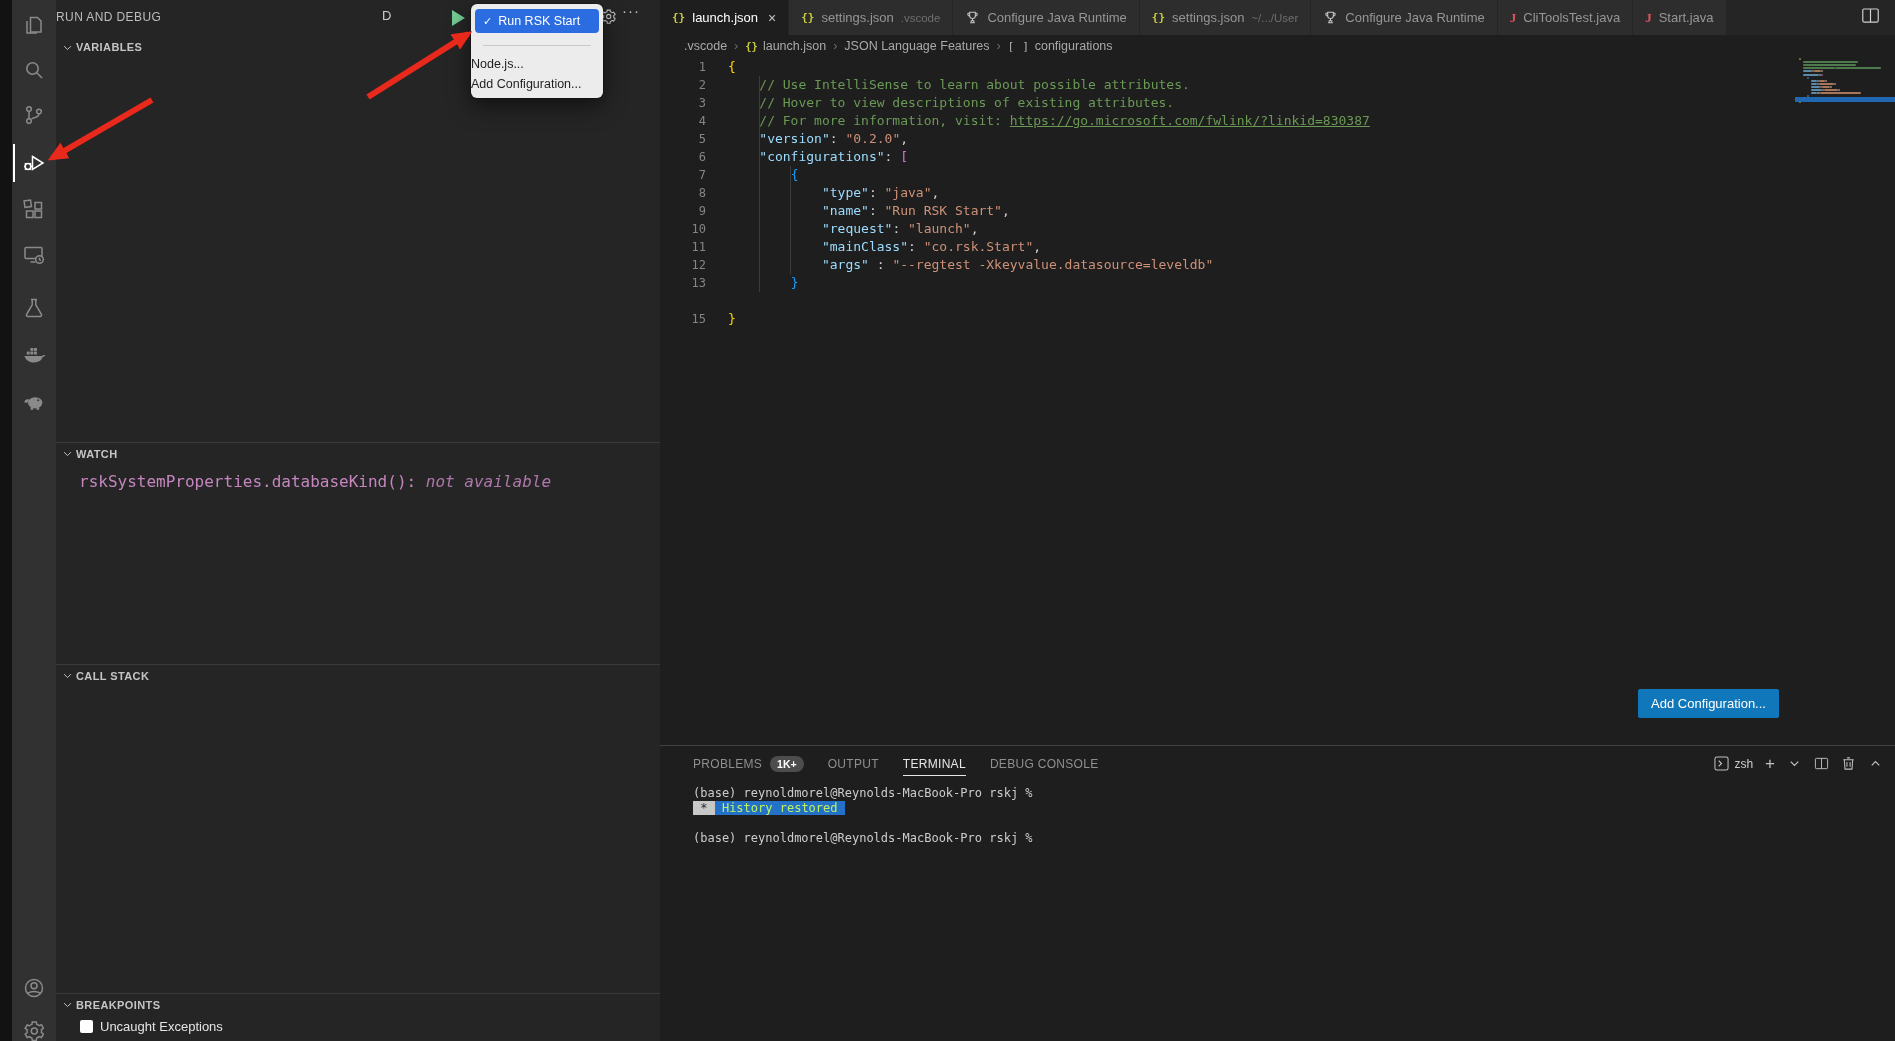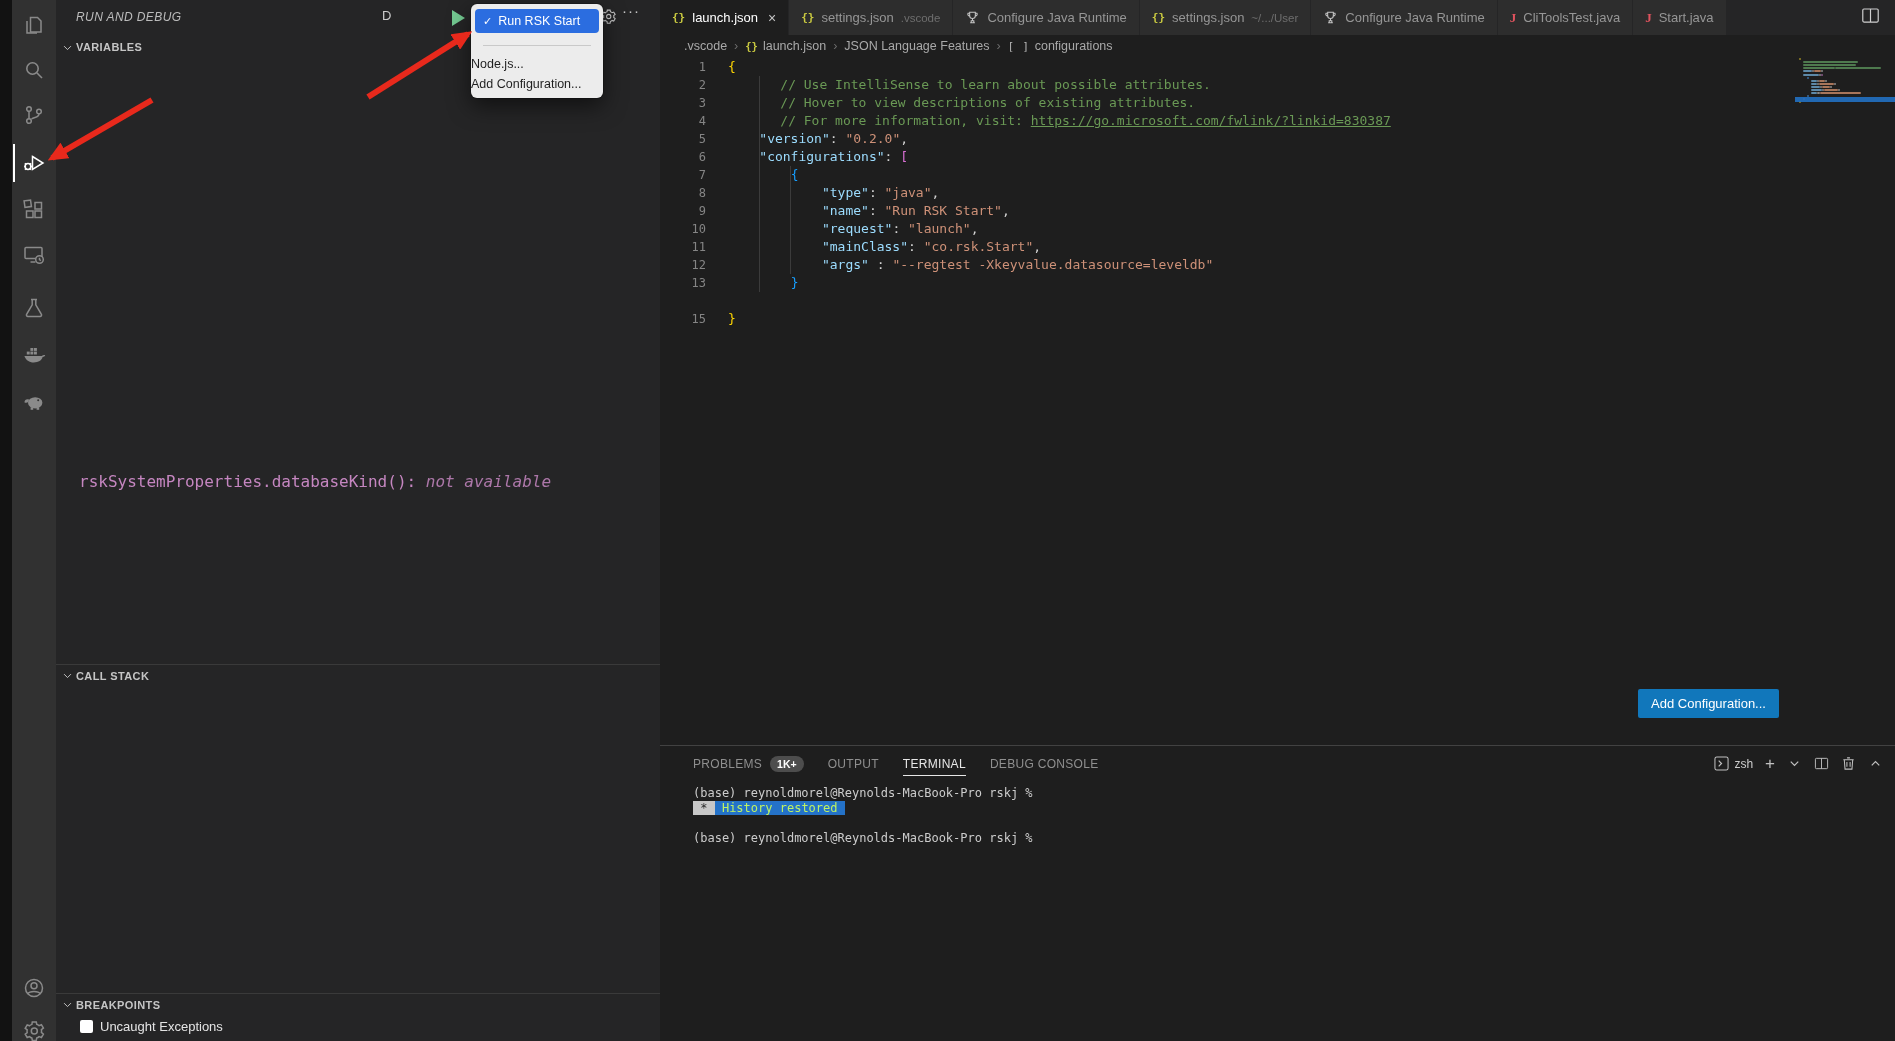--- a/index.html
+++ b/index.html
@@ -11,21 +11,21 @@
   .left-strip { position:absolute; left:0; top:0; width:12px; height:1041px; background:#121212; }
   .activity-bar { position:absolute; left:12px; top:0; width:44px; height:1041px; background:#313131; }
   .ab-item { position:absolute; left:0; width:44px; height:44px; display:flex; align-items:center;
              justify-content:center; color:#8a8a8a; cursor:pointer; }
   .ab-item svg { width:24px; height:24px; }
   .ab-item.active { color:#ffffff; }
   .ab-item.active::before { content:""; position:absolute; left:1px; top:3px; bottom:3px; width:2px; background:#ffffff; }
 
   
   .side-panel { position:absolute; left:56px; top:0; width:604px; height:1041px; background:#252526; }
-  .sp-title { position:absolute; left:20px; top:10px; font-size:12px; letter-spacing:.4px; color:#bcbcbc;font-style:italic; }
+  .sp-title { position:absolute; left:0; top:10px; font-size:12px; letter-spacing:.4px; color:#bcbcbc; }
   .sp-partial { position:absolute; left:326px; top:8px; font-size:13px; color:#cccccc; }
   .sp-play { position:absolute; left:396px; top:10px; width:0; height:0;
              border-left:13px solid #73c991; border-top:8px solid transparent; border-bottom:8px solid transparent; }
   .sp-gear { position:absolute; left:544px; top:8px; width:18px; height:18px; color:#c5c5c5; cursor:pointer; }
   .sp-gear svg { width:17px; height:17px; }
   .sp-more { position:absolute; left:566px; top:2px; font-size:15px; letter-spacing:1px; color:#c5c5c5; cursor:pointer; }
 
   .sec-header { position:absolute; left:0; width:604px; height:22px; display:flex; align-items:center;
                 border-top:1px solid #3a3a3a; cursor:pointer; }
   .sec-header.no-border { border-top:none; }
@@ -63,21 +63,21 @@
   .bc-ic-json { color:#cbcb41; font-family:"DejaVu Sans Mono", monospace; font-weight:bold; font-size:10.5px; margin-right:5px; }
   .bc-ic-array { color:#bbbbbb; font-family:"DejaVu Sans Mono", monospace; font-size:10.5px; margin-right:5px; letter-spacing:1px; }
 
   .code-area { position:absolute; left:0; top:57px; width:1235px; height:632px; }
   .cl { position:absolute; left:0; height:18px; width:1235px; }
   .cl .ln { position:absolute; left:0; width:46px; text-align:right; font-family:"DejaVu Sans Mono", monospace;
             font-size:12px; line-height:18px; color:#858585; }
   .cl.current .ln { color:#c6c6c6; }
   .cl pre { position:absolute; left:68px; font-family:"DejaVu Sans Mono", monospace; font-size:13px;
             line-height:18px; white-space:pre; }
-  .tk-key { color:#9cdcfe; } .tk-str { color:#ce9178; } .tk-cmt { color:#6a9955;margin-left:21px; }
+  .tk-key { color:#9cdcfe; } .tk-str { color:#ce9178; } .tk-cmt { color:#6a9955; }
   .tk-lnk { color:#6a9955; text-decoration:underline; cursor:pointer; }
   .tk-pn { color:#d4d4d4; } .tk-b1 { color:#ffd602; } .tk-b2 { color:#da70d6; } .tk-b3 { color:#179fff; }
   .indent-guide { position:absolute; width:1px; background:#3b3b3b; }
   .current-line-box { position:absolute; left:54px; width:1081px; height:18px;
                       border-top:1px solid #393939; border-bottom:1px solid #393939; }
 
   .minimap { position:absolute; right:0; top:55px; width:100px; height:70px; cursor:pointer; }
   .mm-row { position:absolute; height:2px; border-radius:1px; }
   .mm-slider { position:absolute; left:0; width:100px; height:5px; background:#2170c2; opacity:.9; }
 
@@ -228,20 +228,28 @@
 
     <div class="sec-header no-border" style="top:36px;">
       <span class="sec-chev">
           <svg viewBox="0 0 16 16">
             <path d="M3 6l5 5 5-5" stroke="currentColor" fill="none" stroke-width="1.4"></path>
           </svg>
         </span>
       <span class="sec-label">VARIABLES</span>
     </div>
 
+    <div class="sec-header" style="top:442px;">
+      <span class="sec-chev">
+          <svg viewBox="0 0 16 16">
+            <path d="M3 6l5 5 5-5" stroke="currentColor" fill="none" stroke-width="1.4"></path>
+          </svg>
+        </span>
+      <span class="sec-label">WATCH</span>
+    </div>
     <div class="watch-entry" style="top:472px;">
       <span>rskSystemProperties.databaseKind():</span>
       <span class="wval"> <span>not available</span></span>
     </div>
 
     <div class="sec-header" style="top:664px;">
       <span class="sec-chev">
           <svg viewBox="0 0 16 16">
             <path d="M3 6l5 5 5-5" stroke="currentColor" fill="none" stroke-width="1.4"></path>
           </svg>

